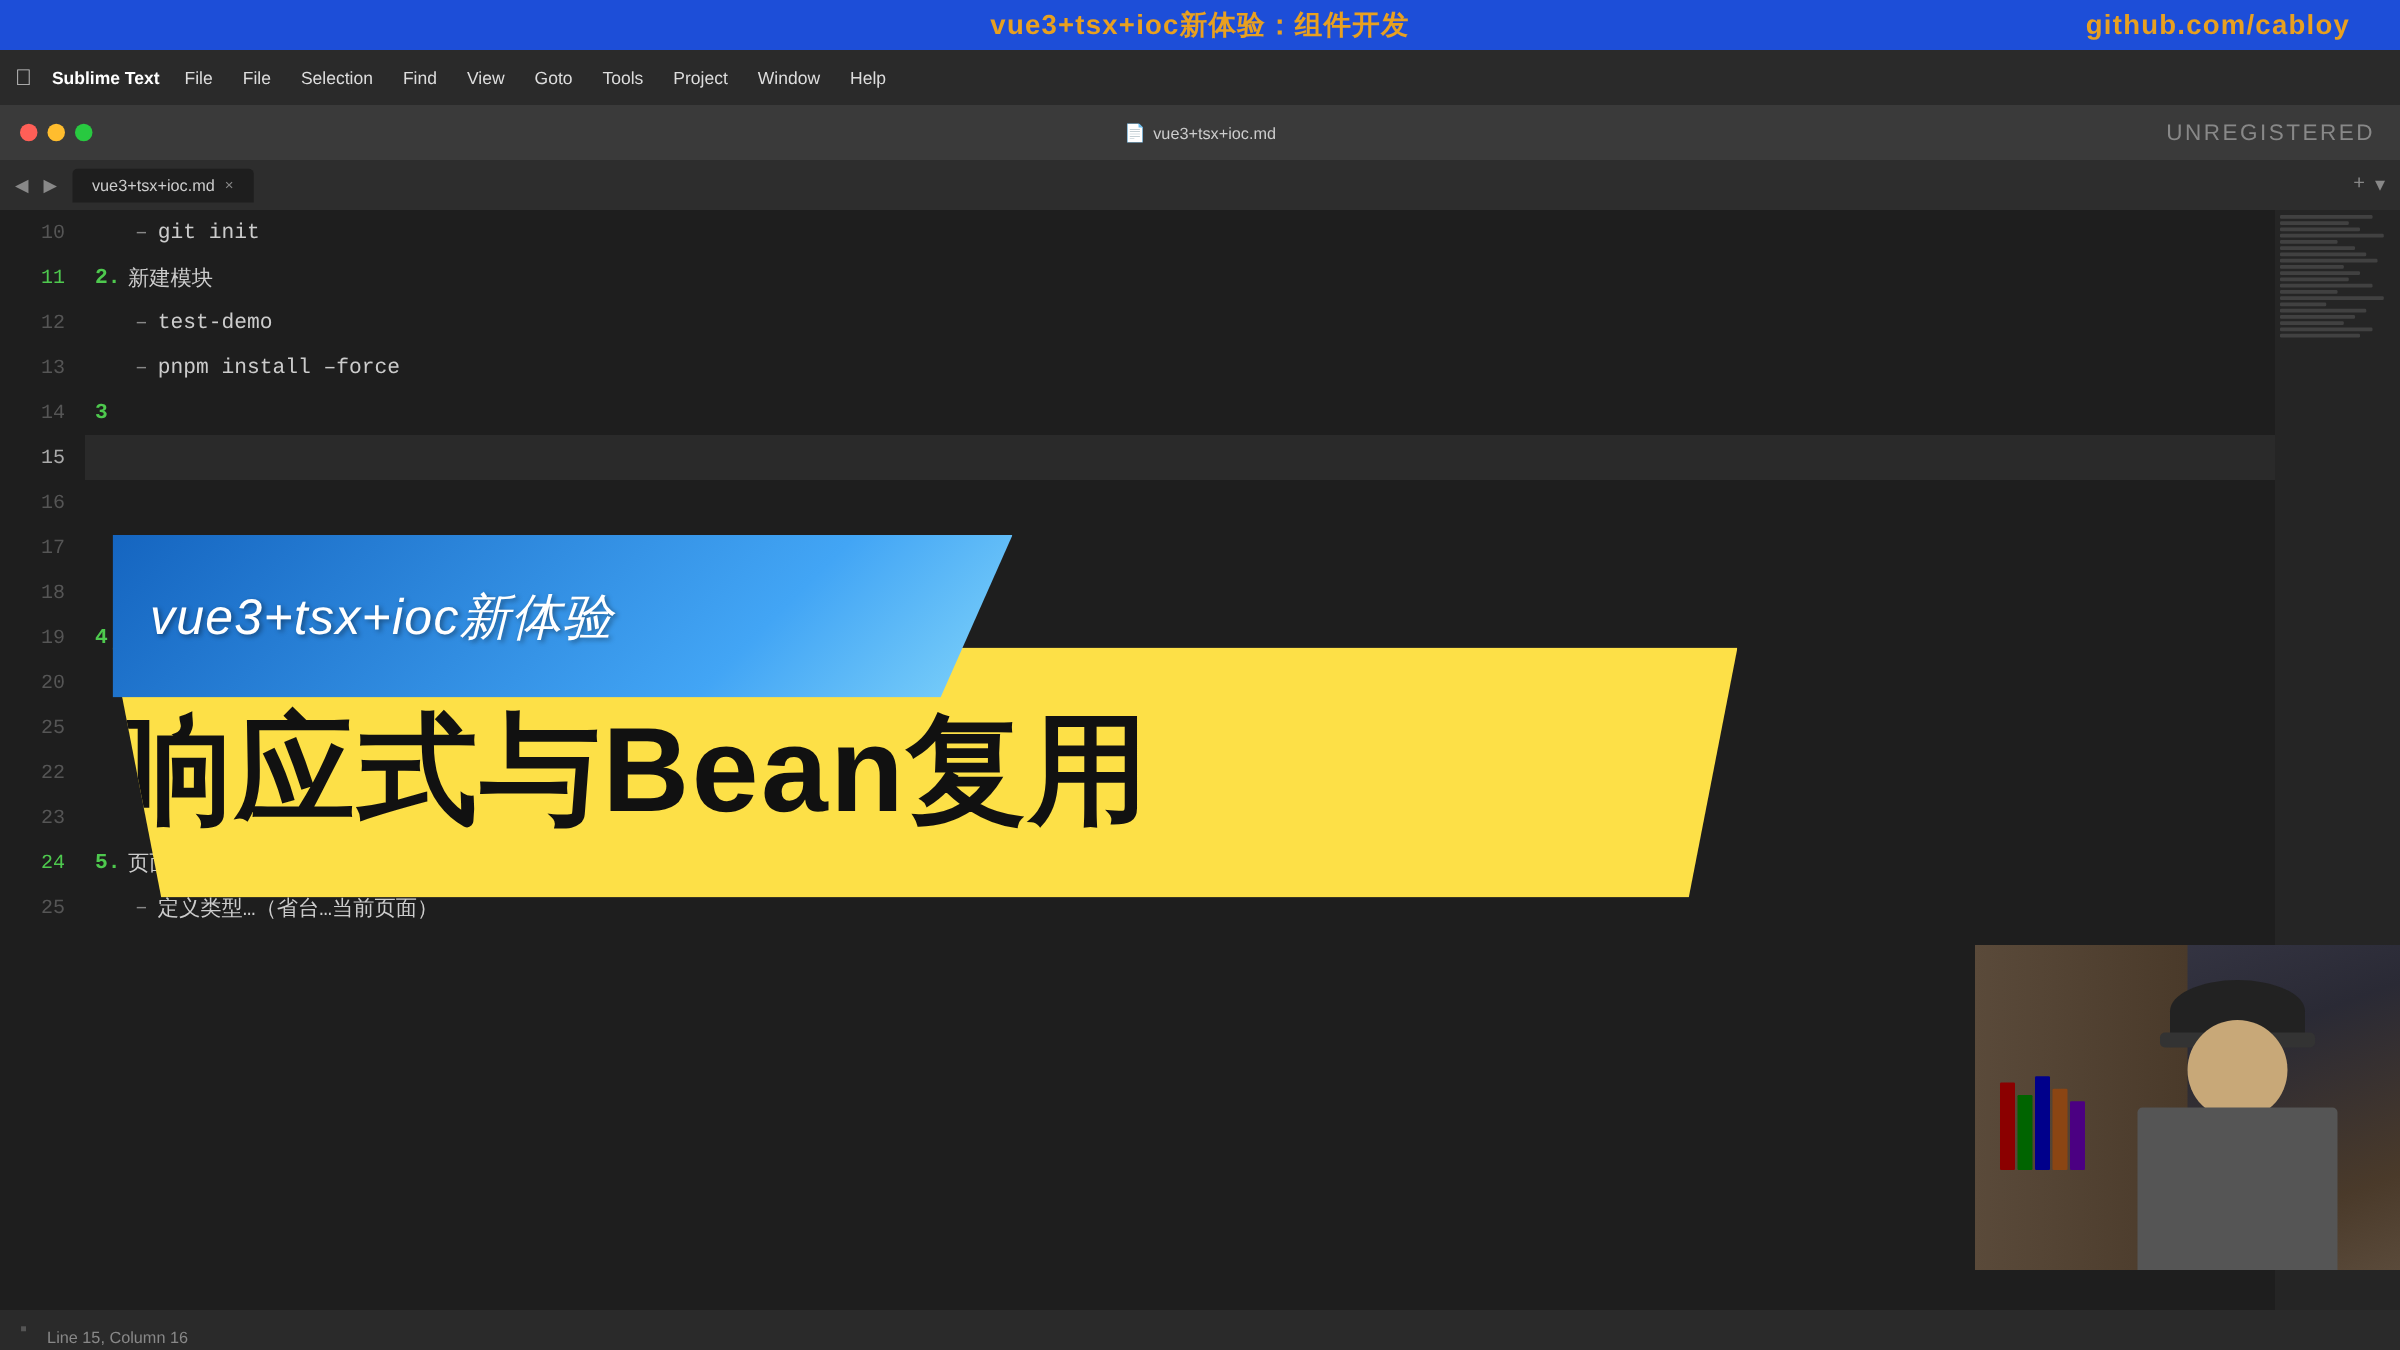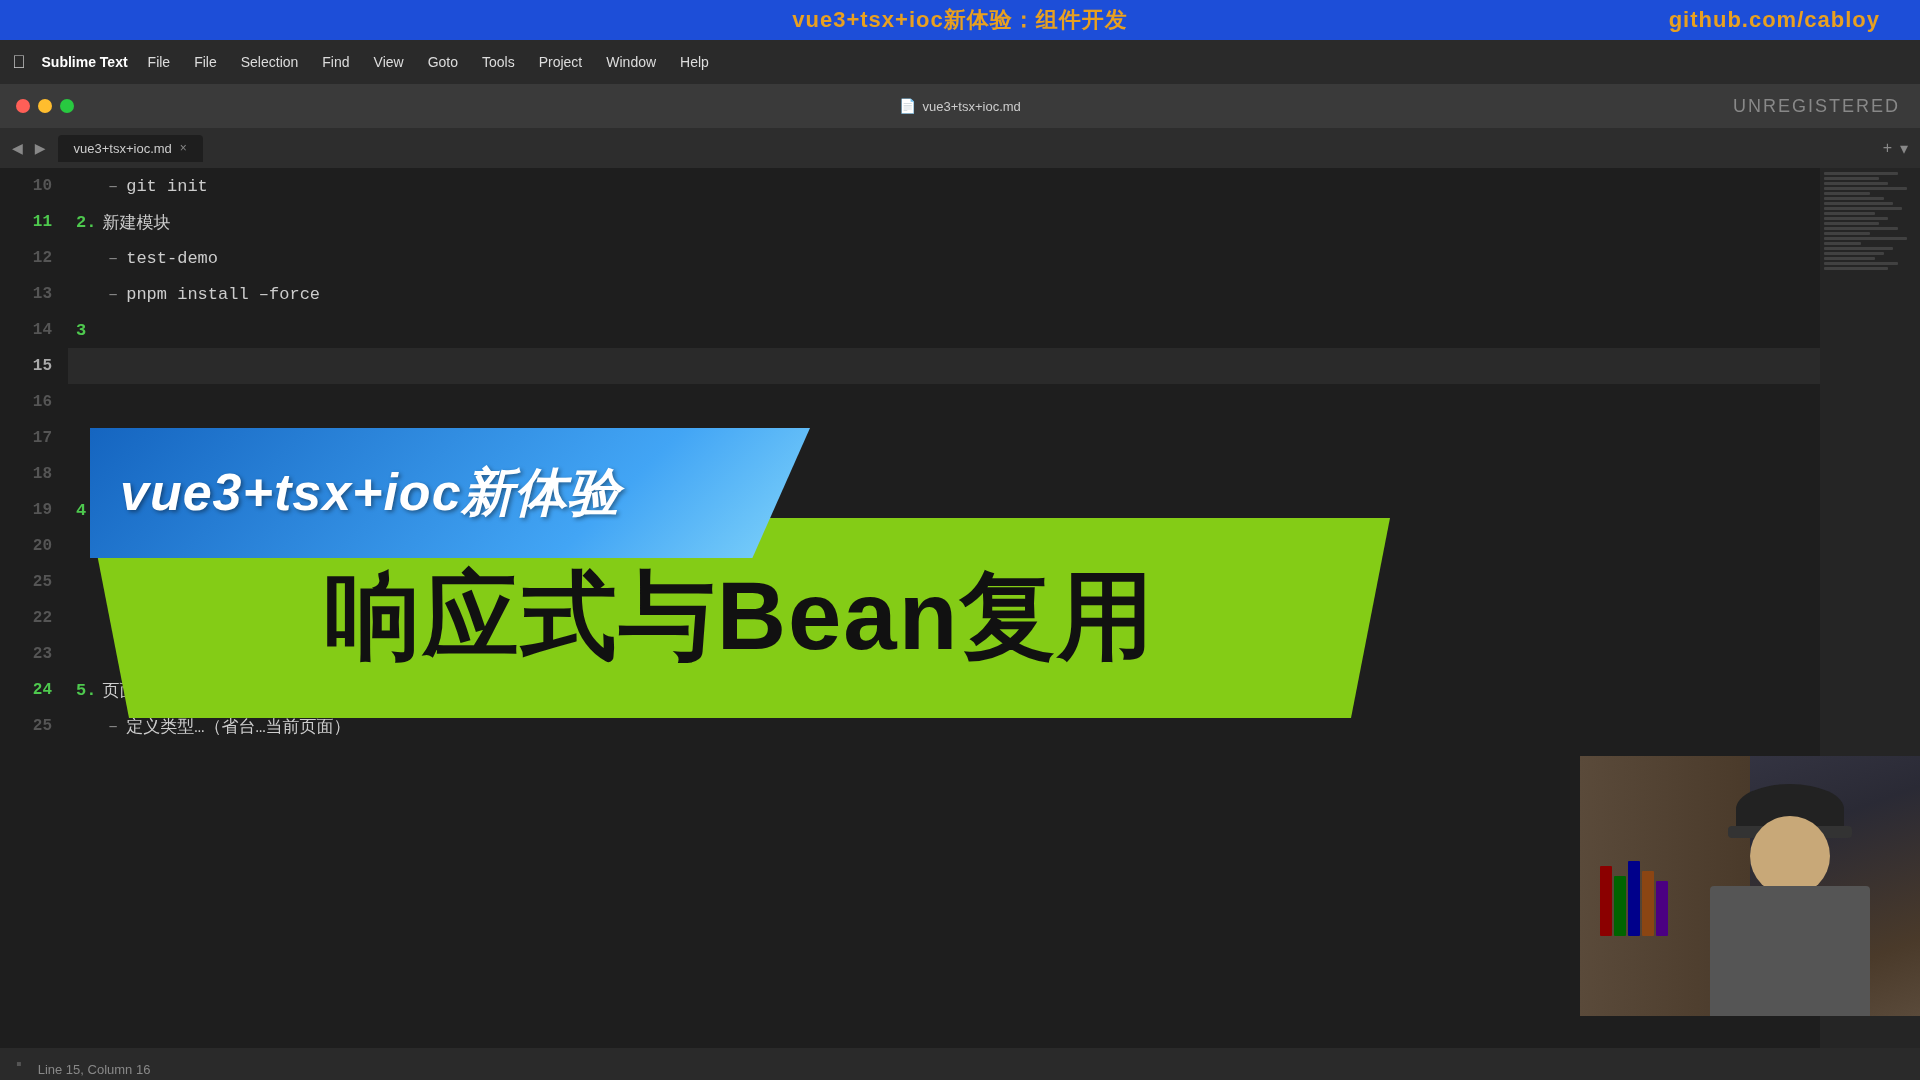--- a/index.html
+++ b/index.html
@@ -173,21 +173,20 @@
     }
     .line-num {
       height: 36px;
       display: flex;
       align-items: center;
       justify-content: flex-end;
       padding-right: 16px;
       color: #555;
       font-size: 16px;
       font-family: 'Courier New', monospace;
-      font-weight: bold;
     }
     .line-num.active {
       color: #aaa;
     }
     .line-num.green {
       color: #4ec94e;
     }
 
     
     .code-content {
@@ -267,38 +266,38 @@
       height: 130px;
       background: linear-gradient(135deg, #1565c0 0%, #42a5f5 70%, #81d4fa 100%);
       clip-path: polygon(0 0, 100% 0, 92% 100%, 0 100%);
       display: flex;
       align-items: center;
       padding-left: 30px;
       z-index: 11;
     }
     .banner-top-text {
       color: white;
-      font-size: 52px;
-      font-weight: 700;
+      font-size: 40px;
+      font-weight: 400;
       font-style: italic;
       letter-spacing: 1px;
       text-shadow: 2px 2px 4px rgba(0,0,0,0.4);
     }
 
     .banner-bottom {
       position: absolute;
       top: 90px;
       left: 0;
       width: 1300px;
       height: 200px;
-      background: #84cc16;
+      background: #fde047;
       clip-path: polygon(0 0, 100% 0, 97% 100%, 3% 100%);
       display: flex;
       align-items: center;
-      justify-content: center;
+      justify-content: flex-start;
       z-index: 10;
     }
     .banner-bottom-text {
       color: #111;
       font-size: 96px;
       font-weight: 900;
       letter-spacing: 2px;
       font-family: -apple-system, "Helvetica Neue", "PingFang SC", Arial, sans-serif;
     }
 

